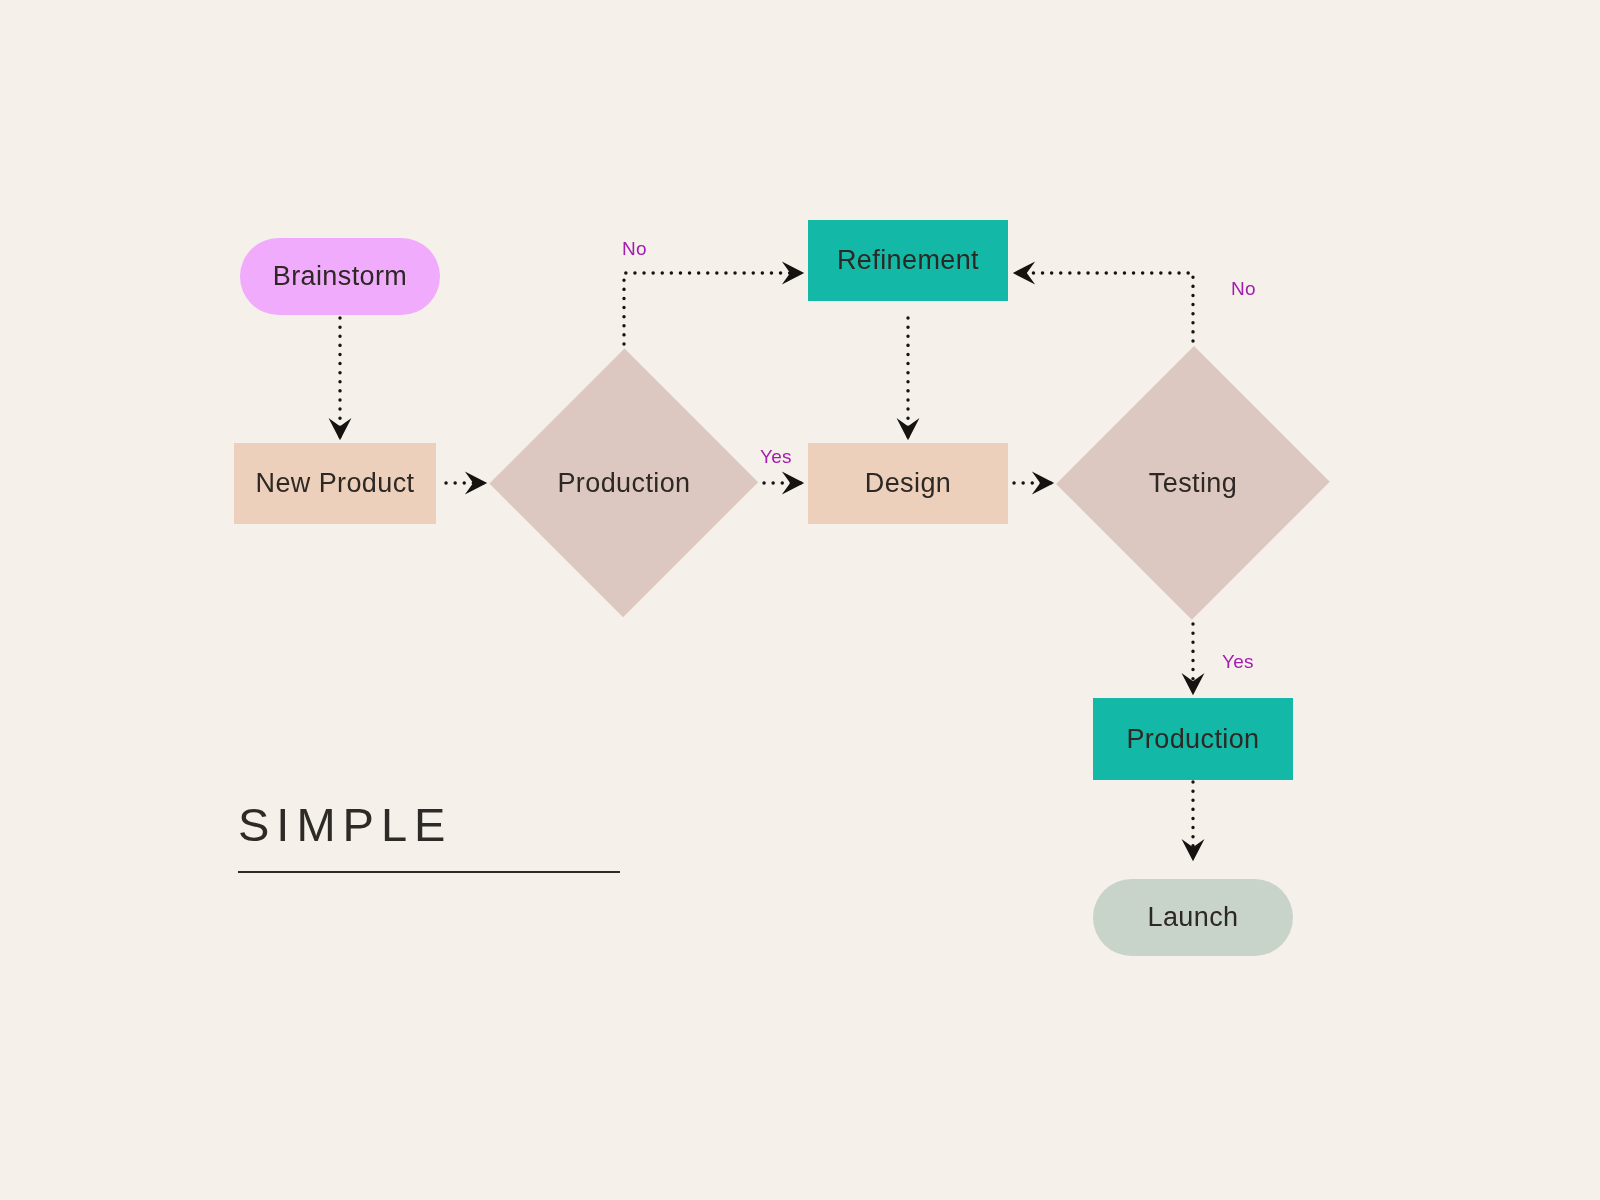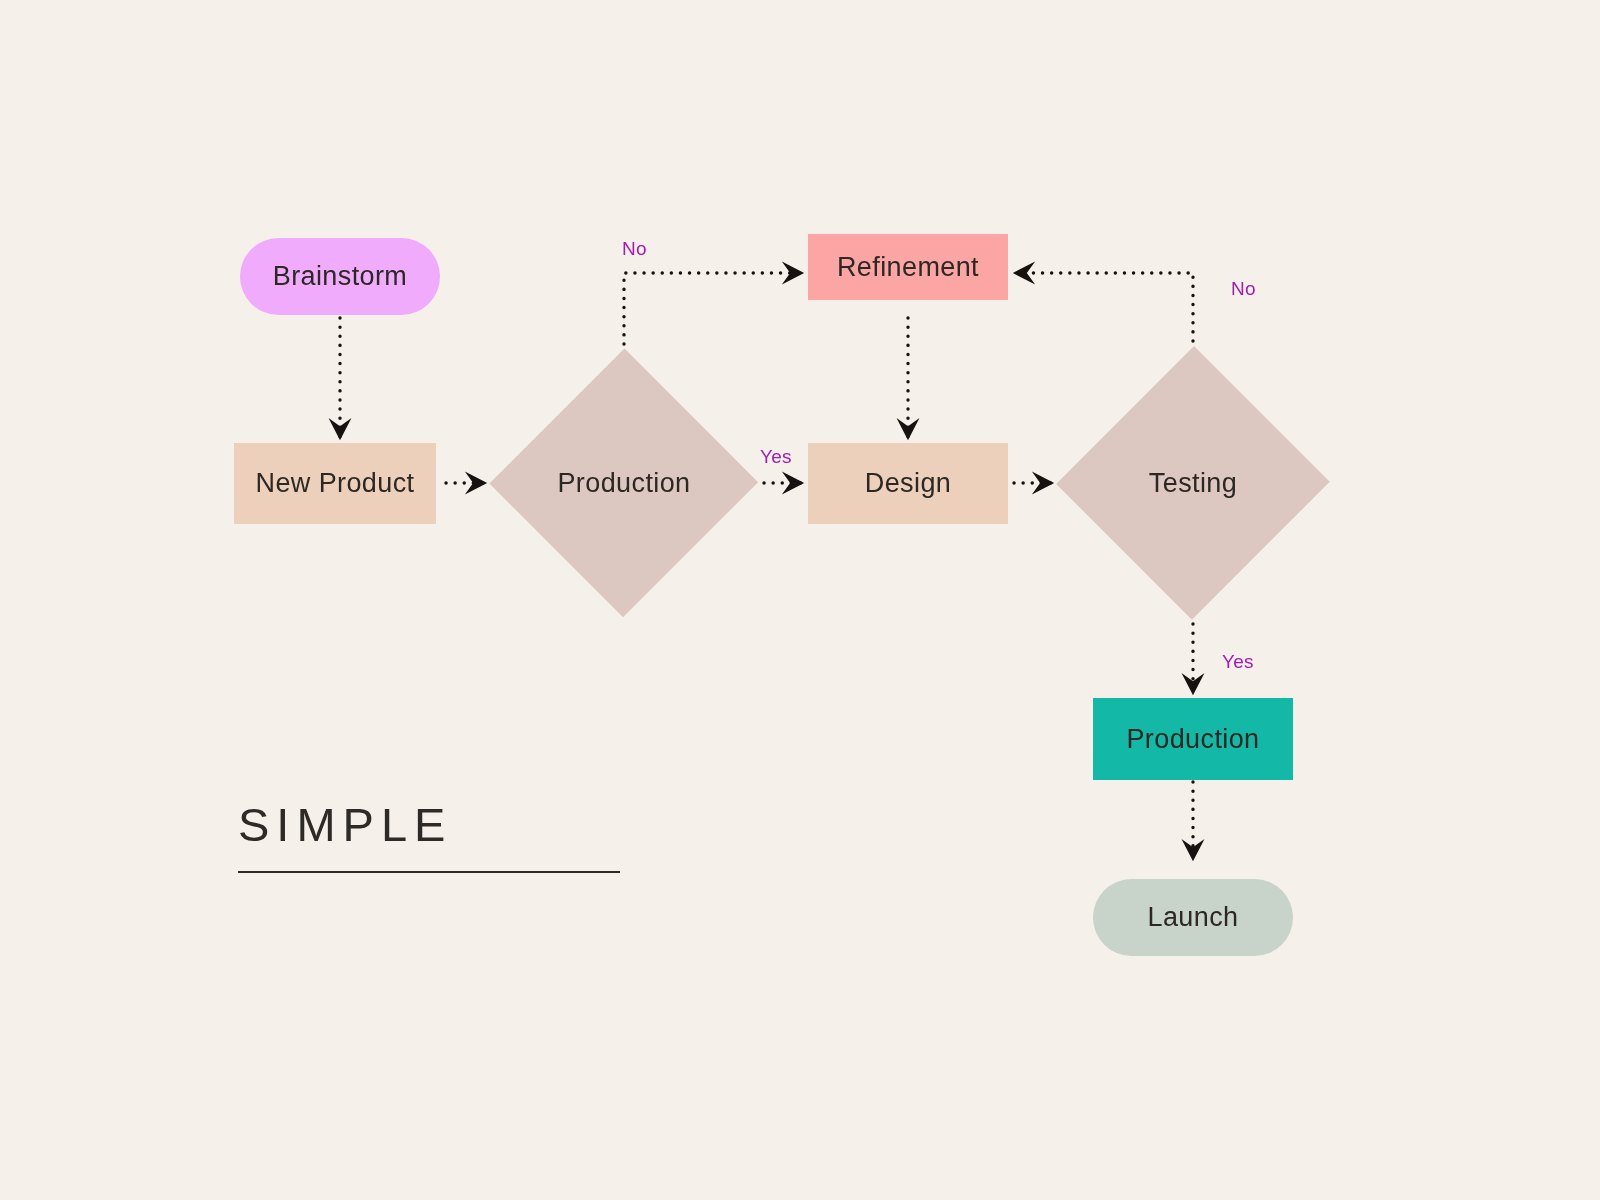--- a/index.html
+++ b/index.html
@@ -136,21 +136,21 @@
 
   <div class="node n-rect" style="left: 234px; top: 443px; width: 202px; height: 81px; background: rgb(237, 208, 187);">
     <span class="lbl">New Product</span>
   </div>
 
   <div class="node n-diamond" style="left: 490px; top: 348px; width: 268px; height: 270px;">
     <span class="dia-shape" style="background: rgb(221, 200, 193);"></span>
     <span class="lbl">Production</span>
   </div>
 
-  <div class="node n-rect" style="left: 808px; top: 234px; width: 200px; height: 66px; background: #fca5a5;">
+  <div class="node n-rect" style="left: 808px; top: 220px; width: 200px; height: 81px; background: #14b8a6;">
     <span class="lbl">Refinement</span>
   </div>
 
   <div class="node n-rect" style="left: 808px; top: 443px; width: 200px; height: 81px; background: rgb(237, 208, 187);">
     <span class="lbl">Design</span>
   </div>
 
   <div class="node n-diamond" style="left: 1057px; top: 345px; width: 272px; height: 276px;">
     <span class="dia-shape" style="background: rgb(221, 200, 193);"></span>
     <span class="lbl">Testing</span>

